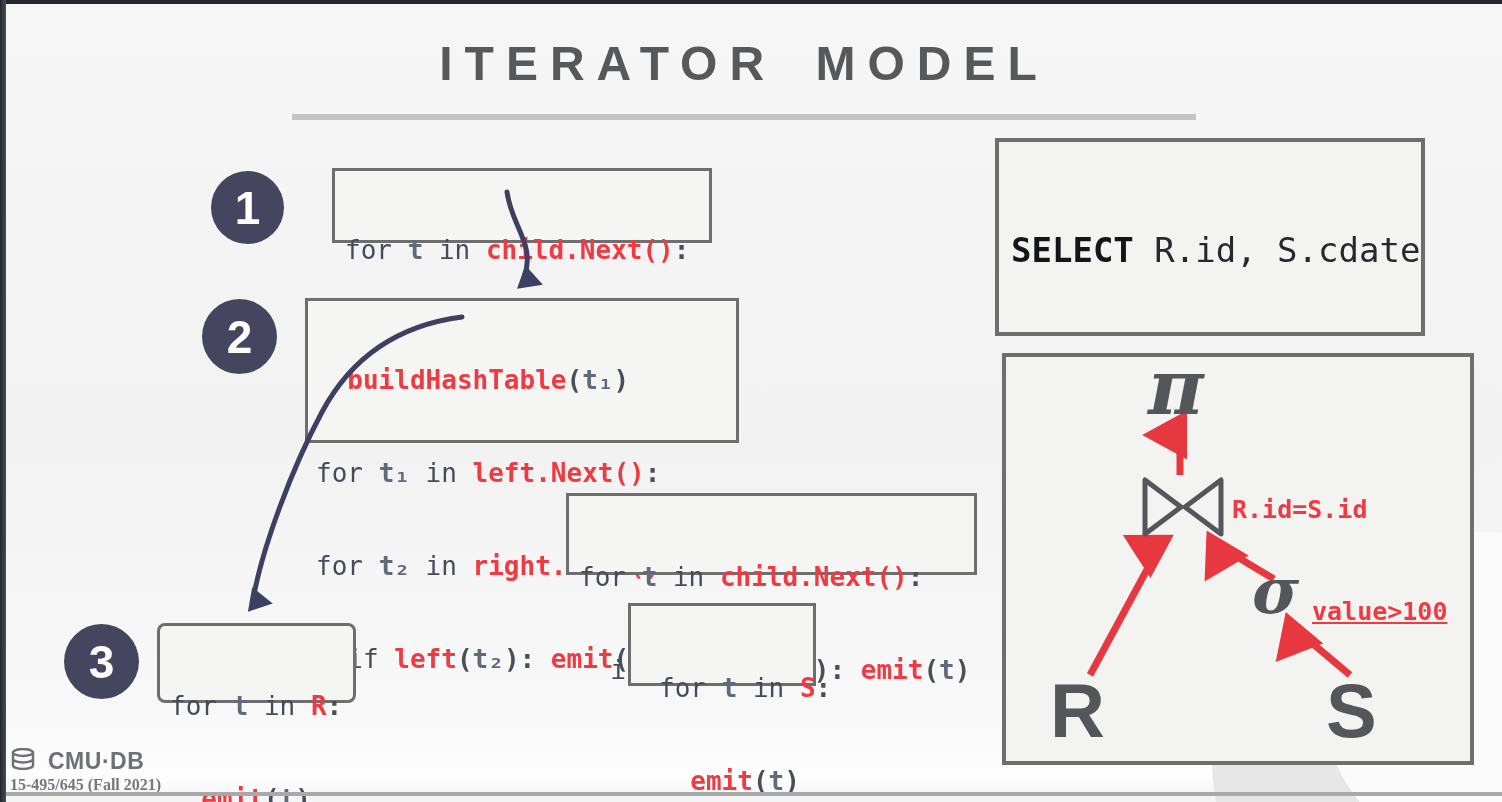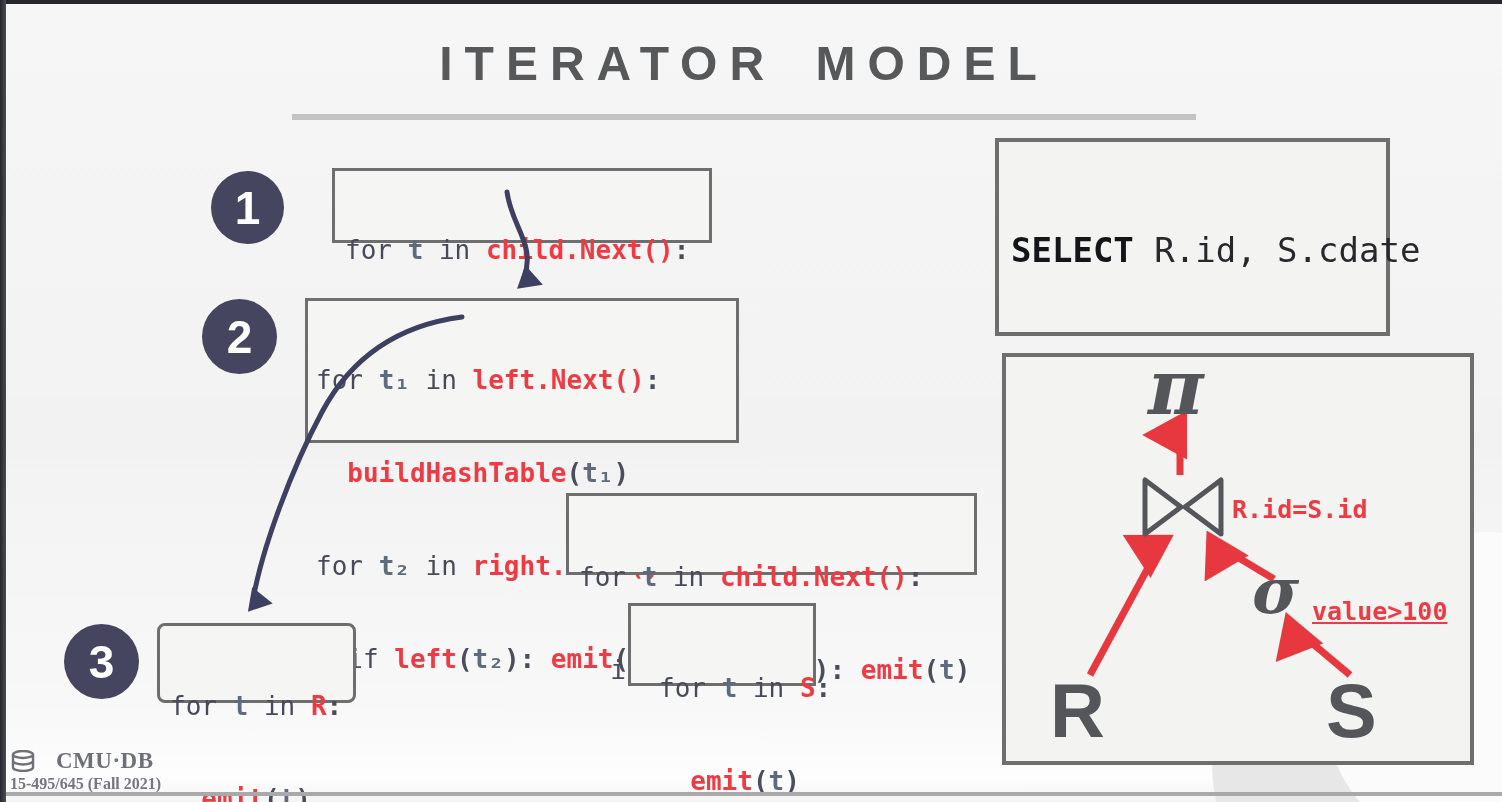--- a/index.html
+++ b/index.html
@@ -43,21 +43,21 @@
   #box-scan-s{left:628px;top:603px;width:188px;height:83px;padding:6px 28px;}
 
   .tok-k{color:#474b59;font-weight:normal;}
   .tok-v{color:#5e6b7c;font-weight:600;}
   .tok-p{color:#4a4e59;font-weight:600;}
   .tok-r{color:#ee3a42;font-weight:bold;}
   .tok-kw{color:#141519;font-weight:bold;}
   .tok-id{color:#26282c;font-weight:normal;}
 
   #sql-box{
-    position:absolute;left:995px;top:138px;width:395px;height:198px;z-index:2;
+    position:absolute;left:995px;top:138px;width:430px;height:198px;z-index:2;
     background:#f3f3f2;border:4px solid #6e6e6e;box-sizing:border-box;
     font-family:"DejaVu Sans Mono","DejaVu Sans",monospace;font-size:34px;white-space:pre;
     padding:5px 12px;
   }
   #sql-box .code-line{line-height:46px;}
 
   #plan-box{
     position:absolute;left:1002px;top:353px;width:472px;height:412px;z-index:2;
     background:#f3f3f2;border:4px solid #6e6e6e;box-sizing:border-box;
   }
@@ -72,21 +72,21 @@
     font-family:"DejaVu Sans Mono","DejaVu Sans",monospace;font-size:25px;font-weight:600;white-space:pre;
   }
   #label-proj{left:212px;top:28px;}
   #label-join{left:226px;top:138px;}
   #label-sigma{left:306px;top:240px;text-decoration:underline;}
 
   #plan-arrows{position:absolute;left:0;top:0;z-index:2;}
   #flow-arrows{position:absolute;left:0;top:0;z-index:5;pointer-events:none;}
 
   #footer{position:absolute;left:10px;top:748px;z-index:3;}
-  #footer-logo-row{display:flex;align-items:center;gap:20px;font-family:Liberation Serif, serif;}
+  #footer-logo-row{display:flex;align-items:flex-start;gap:12px;}
   #footer-logo-text{font-size:23px;font-weight:bold;color:#6e7076;letter-spacing:0.5px;}
   #footer-course{font-family:"Liberation Serif",serif;font-size:16px;font-weight:bold;color:#75767f;margin-top:1px;}
 </style>
 </head>
 <body>
 
 <div id="slide">
 
   <div class="watermark-a"></div>
   <div class="watermark-b"></div>
@@ -107,22 +107,22 @@
   <div id="circle-3" class="step-circle">
     <span>3</span>
   </div>
 
   <div id="box-projection" class="code-box">
     <div class="code-line"><span class="tok-k">for </span><span class="tok-v">t</span><span class="tok-k"> in </span><span class="tok-r">child.Next()</span><span class="tok-p">:</span></div>
     <div class="code-line"><span class="tok-p">  </span><span class="tok-r">emit</span><span class="tok-p">(</span><span class="tok-r">projection</span><span class="tok-p">(</span><span class="tok-v">t</span><span class="tok-p">))</span></div>
   </div>
 
   <div id="box-join" class="code-box">
+    <div class="code-line"><span class="tok-p">  </span><span class="tok-r">buildHashTable</span><span class="tok-p">(</span><span class="tok-v">t₁</span><span class="tok-p">)</span></div>
     <div class="code-line"><span class="tok-k">for </span><span class="tok-v">t₁</span><span class="tok-k"> in </span><span class="tok-r">left.Next()</span><span class="tok-p">:</span></div>
-    <div class="code-line"><span class="tok-p">  </span><span class="tok-r">buildHashTable</span><span class="tok-p">(</span><span class="tok-v">t₁</span><span class="tok-p">)</span></div>
     <div class="code-line"><span class="tok-k">for </span><span class="tok-v">t₂</span><span class="tok-k"> in </span><span class="tok-r">right.Next()</span><span class="tok-p">:</span></div>
     <div class="code-line"><span class="tok-p">  </span><span class="tok-k">if </span><span class="tok-r">left</span><span class="tok-p">(</span><span class="tok-v">t₂</span><span class="tok-p">): </span><span class="tok-r">emit</span><span class="tok-p">(</span><span class="tok-v">t₁</span><span class="tok-p">⋈</span><span class="tok-v">t₂</span><span class="tok-p">)</span></div>
   </div>
 
   <div id="box-filter" class="code-box">
     <div class="code-line"><span class="tok-k">for </span><span class="tok-v">t</span><span class="tok-k"> in </span><span class="tok-r">child.Next()</span><span class="tok-p">:</span></div>
     <div class="code-line"><span class="tok-p">  </span><span class="tok-k">if </span><span class="tok-r">evalPred</span><span class="tok-p">(</span><span class="tok-v">t</span><span class="tok-p">): </span><span class="tok-r">emit</span><span class="tok-p">(</span><span class="tok-v">t</span><span class="tok-p">)</span></div>
   </div>
 
   <div id="box-scan-r" class="code-box">

